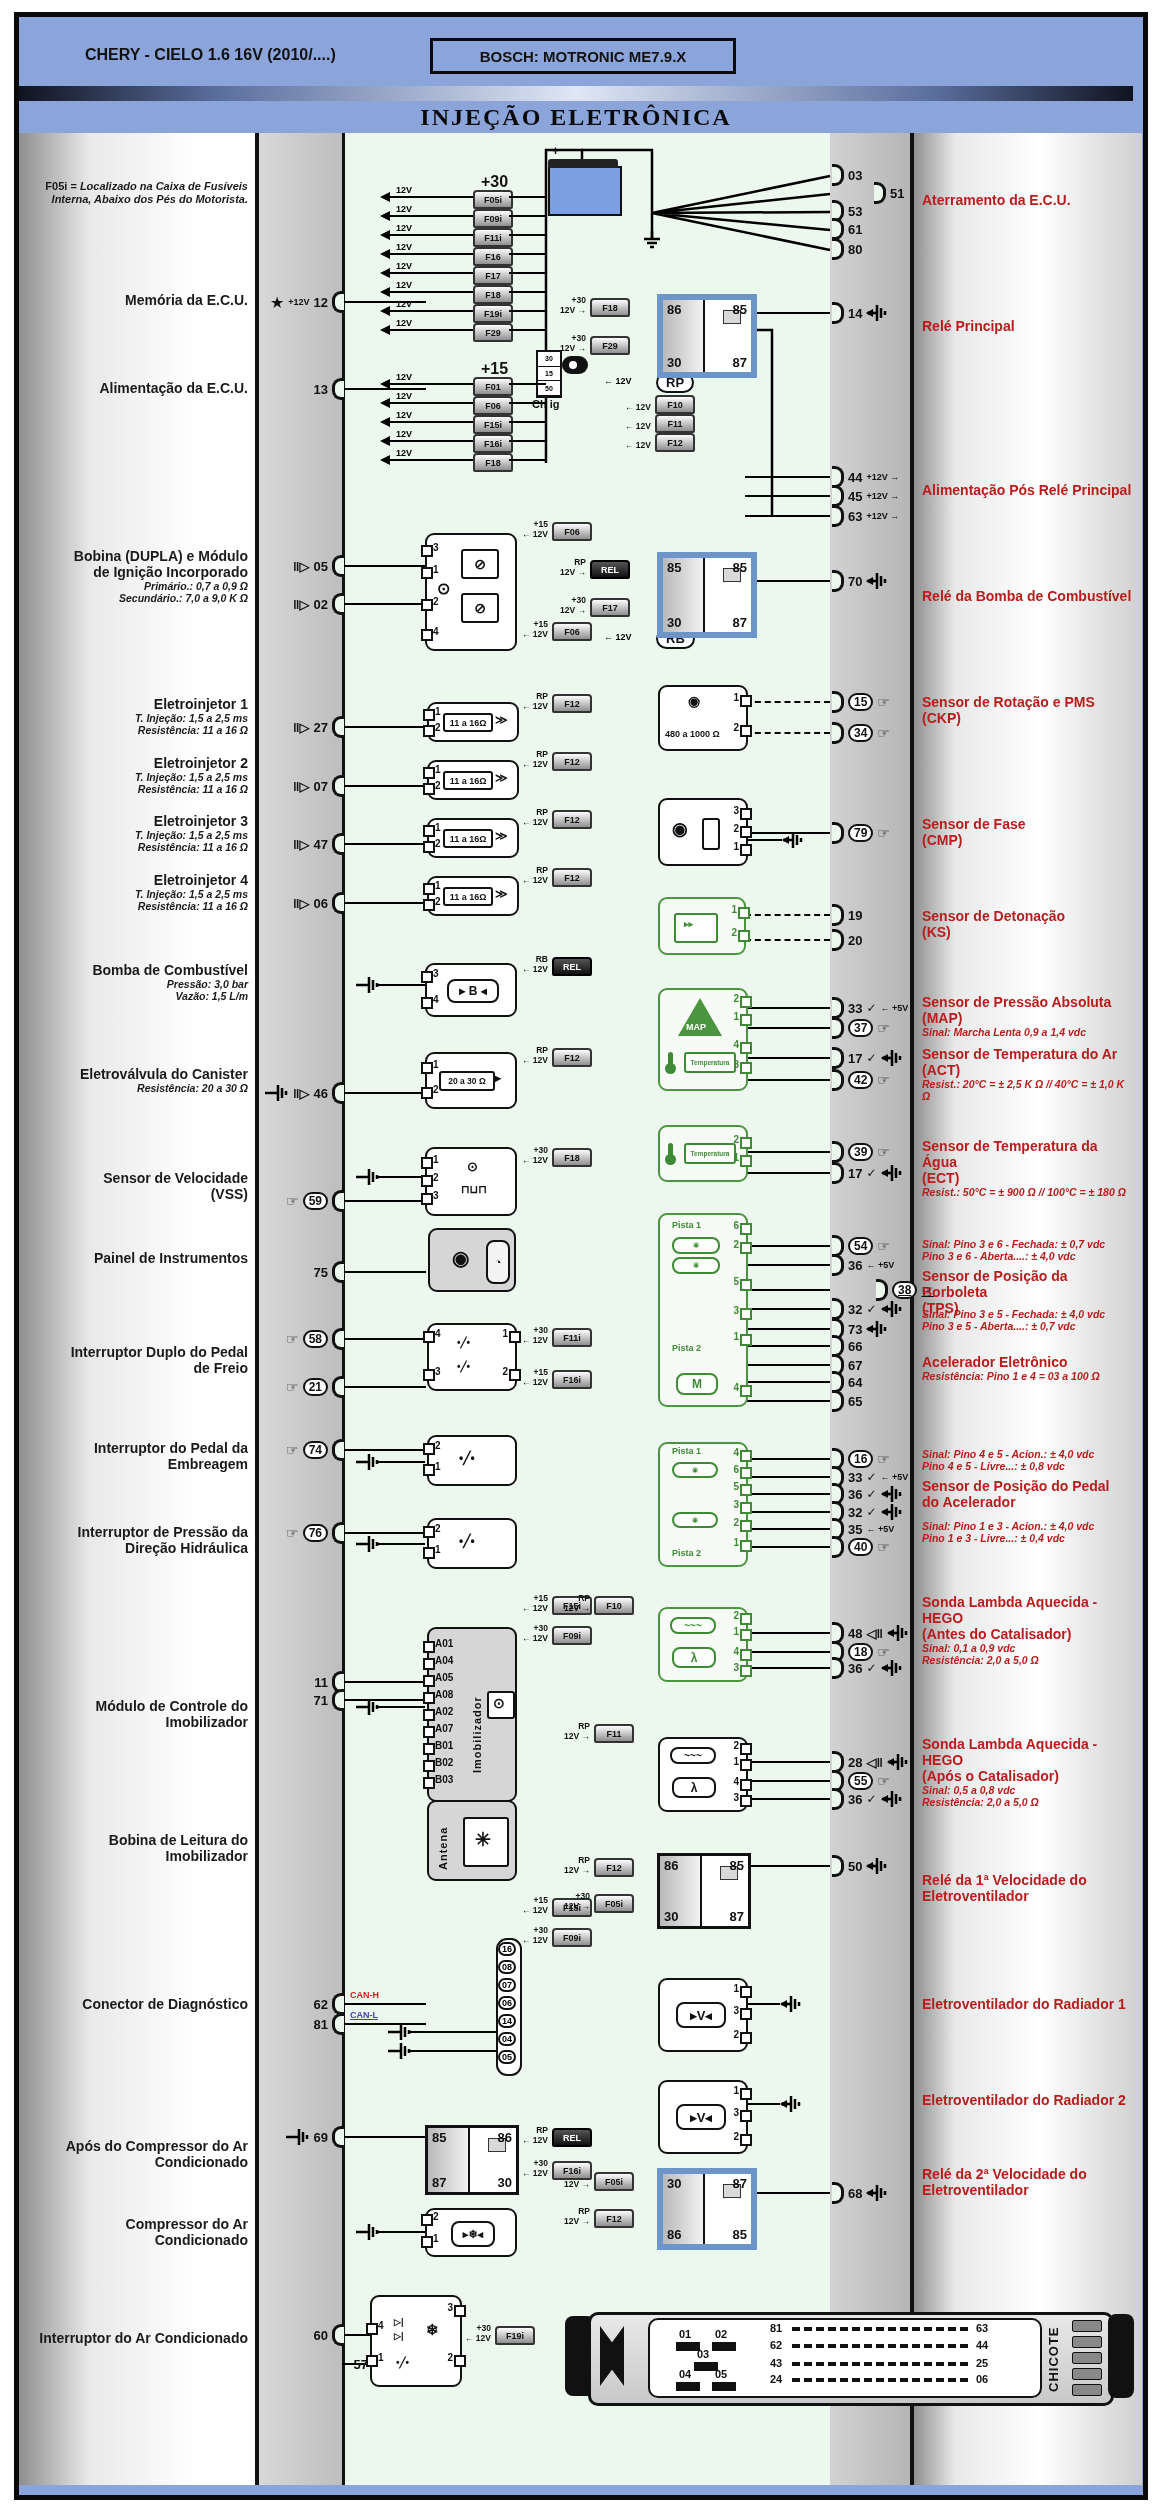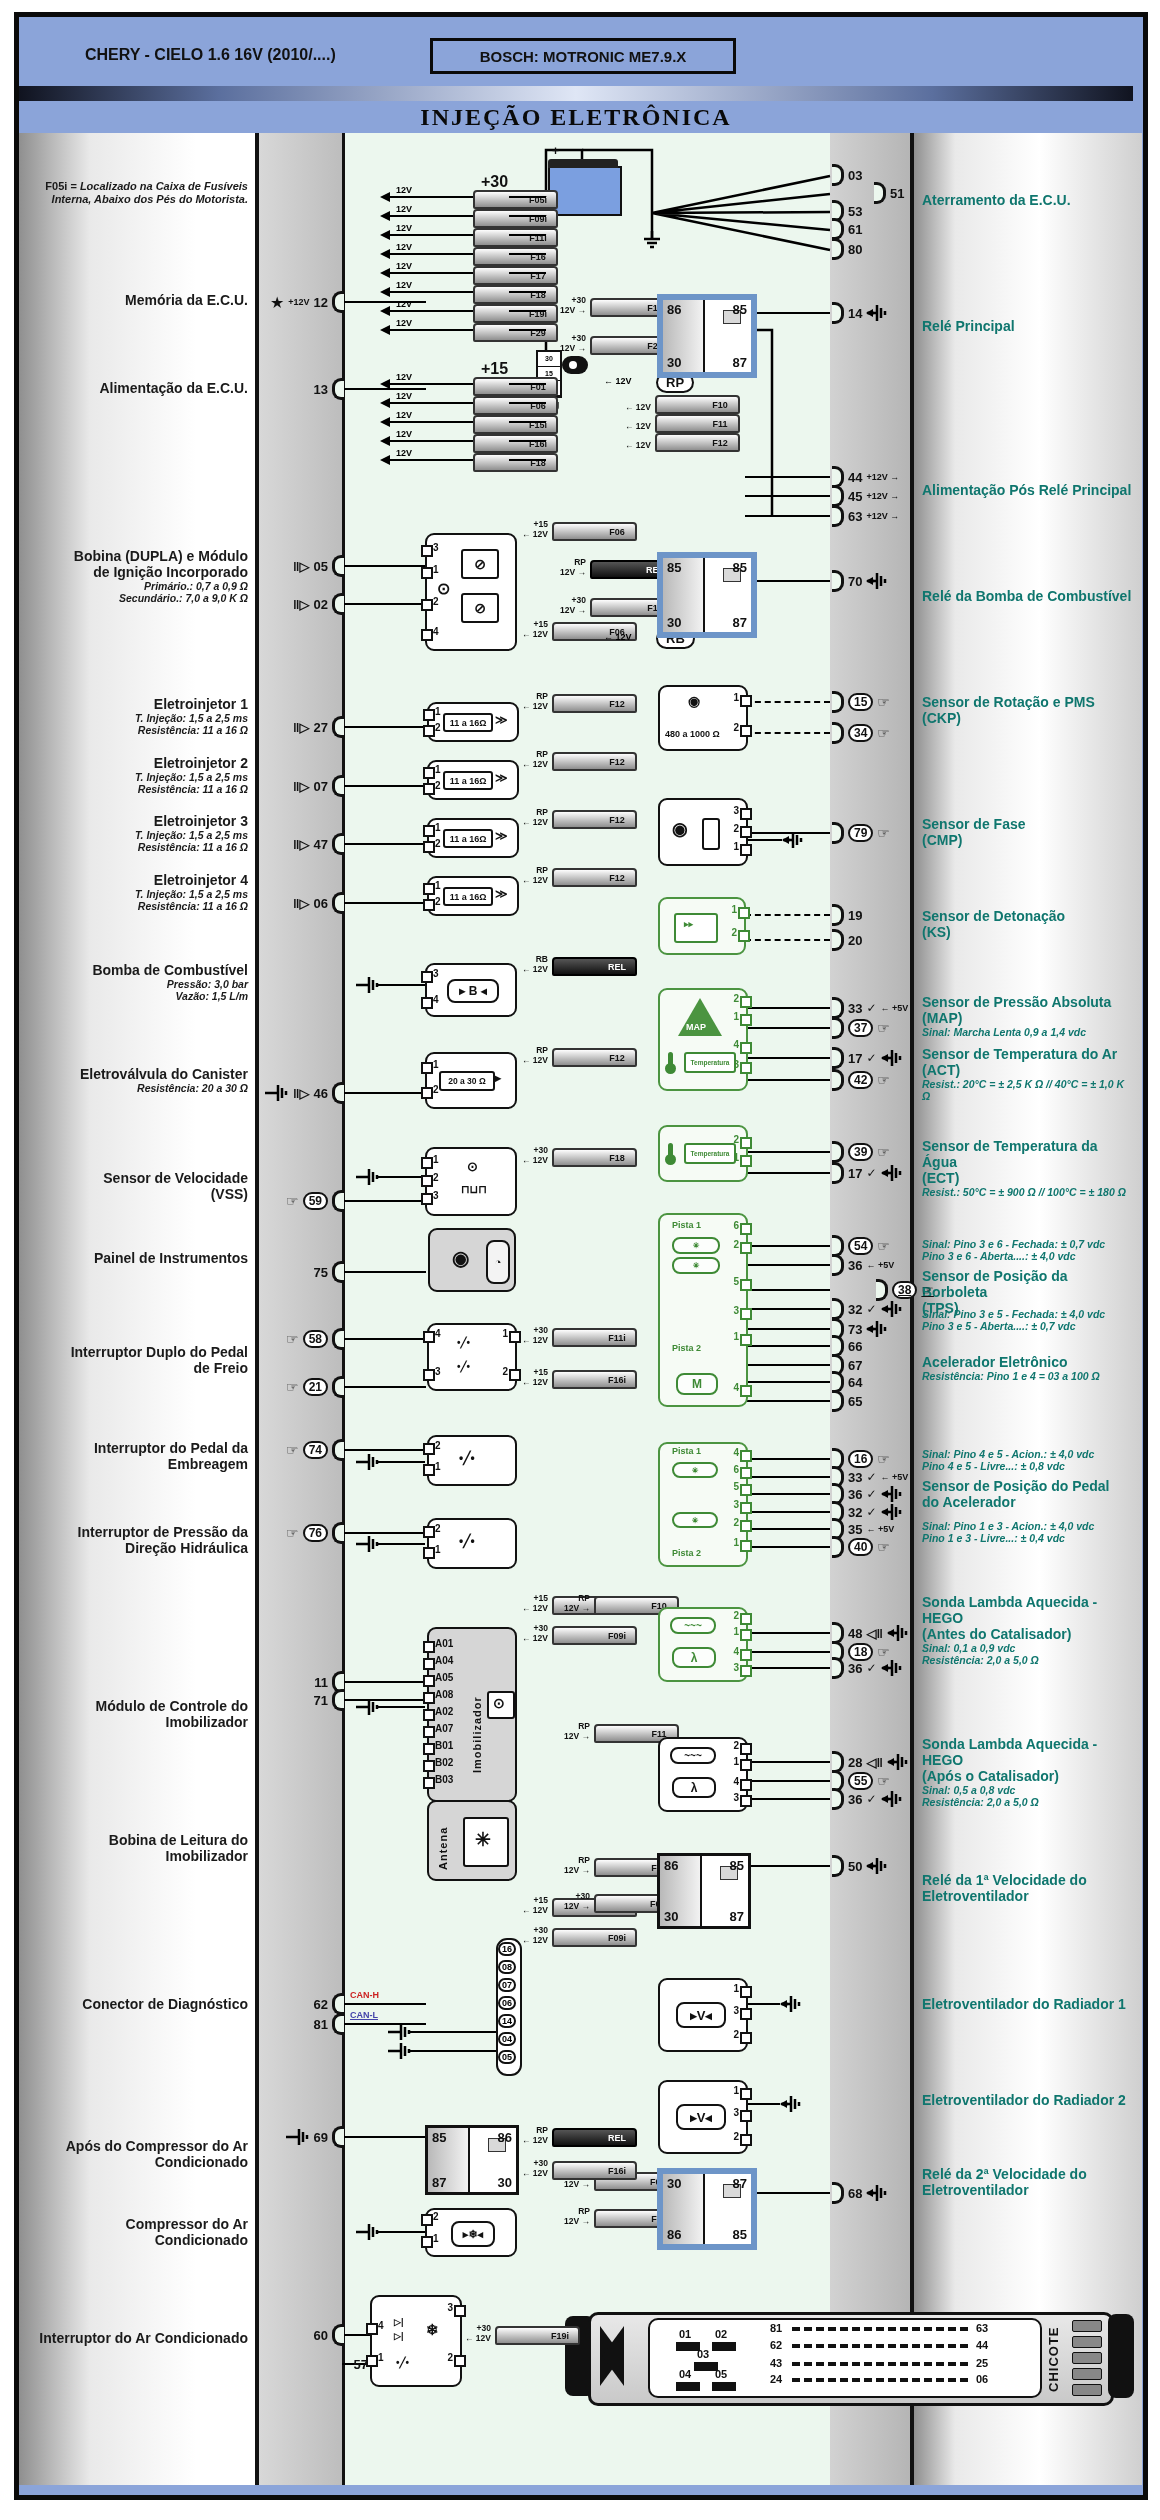--- a/index.html
+++ b/index.html
@@ -17,21 +17,21 @@
            font:bold 24px "Liberation Serif",serif;letter-spacing:2px;color:#0a0a0a;}
   
   .col{position:absolute;top:133px;height:2352px;}
   .col-ll{left:19px;width:236px;background:linear-gradient(90deg,#8f8f8f,#e9e9e9 30%,#fff 75%);border-right:4px solid #111;}
   .col-lp{left:259px;width:83px;background:linear-gradient(90deg,#d8d8d8,#bdbdbd);}
   .col-c {left:342px;width:485px;background:#ecf7ee;border-left:3px solid #111;border-right:3px solid #111;}
   .col-rp{left:830px;width:80px;background:linear-gradient(90deg,#d2d2d2,#b5b5b5);}
   .col-rl{left:910px;width:228px;background:linear-gradient(90deg,#8f8f8f 0,#e9e9e9 18%,#fff 55%,#cfcfcf);border-left:4px solid #111;}
   
   .lblk{position:absolute;left:24px;width:224px;text-align:right;color:#1a1a1a;}
-  .rblk{position:absolute;left:922px;width:212px;text-align:left;color:#0f766e;}
+  .rblk{position:absolute;left:922px;width:212px;text-align:left;color:#b91c1c;}
   .lblk .t,.rblk .t{font:bold 14px/16px "Liberation Sans",sans-serif;}
   .lblk .s,.rblk .s{font:italic bold 10.5px/12px "Liberation Sans",sans-serif;}
   .note-code{font:bold 11px "Liberation Sans",sans-serif;}
   .note-it{font:italic bold 11px/13px "Liberation Sans",sans-serif;}
   
   .prow{position:absolute;height:18px;display:flex;align-items:center;gap:4px;color:#111;}
   .pnum{font:bold 13px "Liberation Sans",sans-serif;}
   .pcirc{border:2px solid #111;background:#fff;border-radius:10px;padding:0 4px;font:bold 12px "Liberation Sans",sans-serif;}
   .bump-l{width:9px;height:16px;border:3px solid #111;border-right:none;border-radius:9px 0 0 9px;background:#ecf7ee;}
   .bump-r{width:9px;height:16px;border:3px solid #111;border-left:none;border-radius:0 9px 9px 0;background:#ecf7ee;}
@@ -39,21 +39,21 @@
   .hand{font:14px "DejaVu Sans",sans-serif;}
   .chk{font:bold 12px "DejaVu Sans",sans-serif;}
   .wlbl{position:absolute;font:bold 9px "Liberation Sans",sans-serif;}
   
   .wire{position:absolute;border-top:2.5px solid #000;height:0;}
   .wire.d{border-top-style:dashed;}
   .ah-l{position:absolute;width:0;height:0;border-top:5px solid transparent;border-bottom:5px solid transparent;border-right:10px solid #000;}
   
   .chip{position:absolute;width:36px;height:15px;border:2px solid #333;border-radius:4px 4px 2px 2px;
         background:linear-gradient(#fdfdfd,#8f8f8f);display:flex;align-items:center;justify-content:center;
-        font:bold 9px "Liberation Sans",sans-serif;color:#111;padding-left:45px;}
+        font:bold 9px "Liberation Sans",sans-serif;color:#111;}
   .chip.dk{background:linear-gradient(#555,#111);color:#fff;border-color:#000;}
   .cnote{position:absolute;width:40px;text-align:right;font:bold 8.5px/9.5px "Liberation Sans",sans-serif;color:#111;}
   .banktitle{position:absolute;font:bold 16px "Liberation Sans",sans-serif;color:#111;}
   
   .relay{position:absolute;background:#fff;border:3px solid #111;}
   .relay.blue{border:6px solid #6d95c8;}
   .relay .half{position:absolute;left:0;top:0;bottom:0;width:46%;background:linear-gradient(90deg,#b9b9b9,#f2f2f2);border-right:2.5px solid #111;}
   .relay .sq{position:absolute;width:16px;height:12px;background:#d9d9d9;border:1.5px solid #333;}
   .rlab{position:absolute;font:bold 13px "Liberation Sans",sans-serif;color:#111;}
   .oval{position:absolute;border:2.5px solid #111;border-radius:12px;background:#fff;padding:1px 8px;

